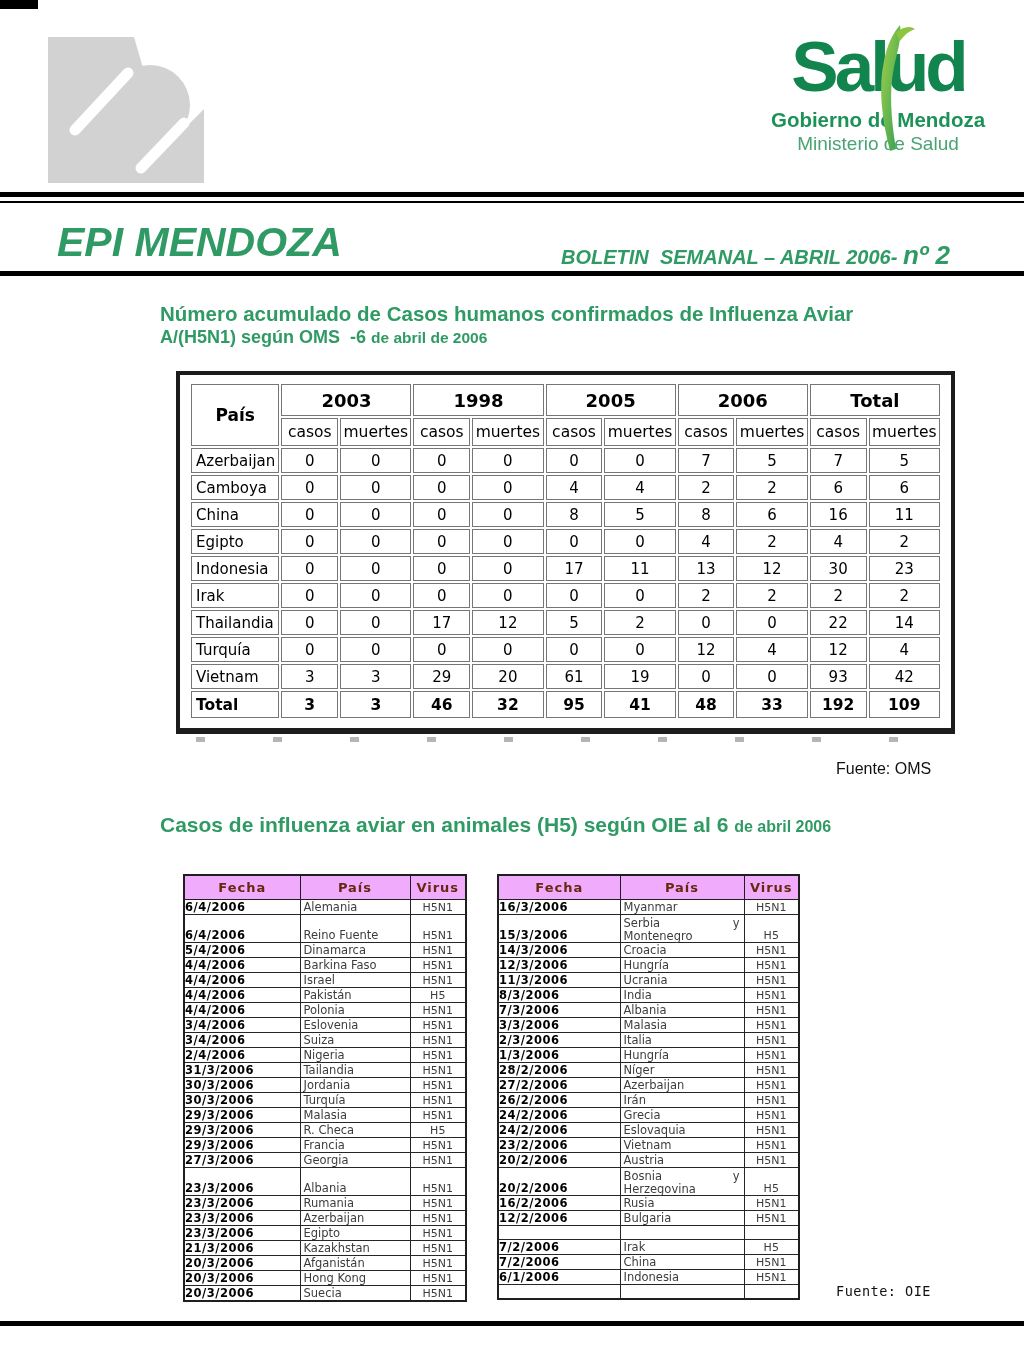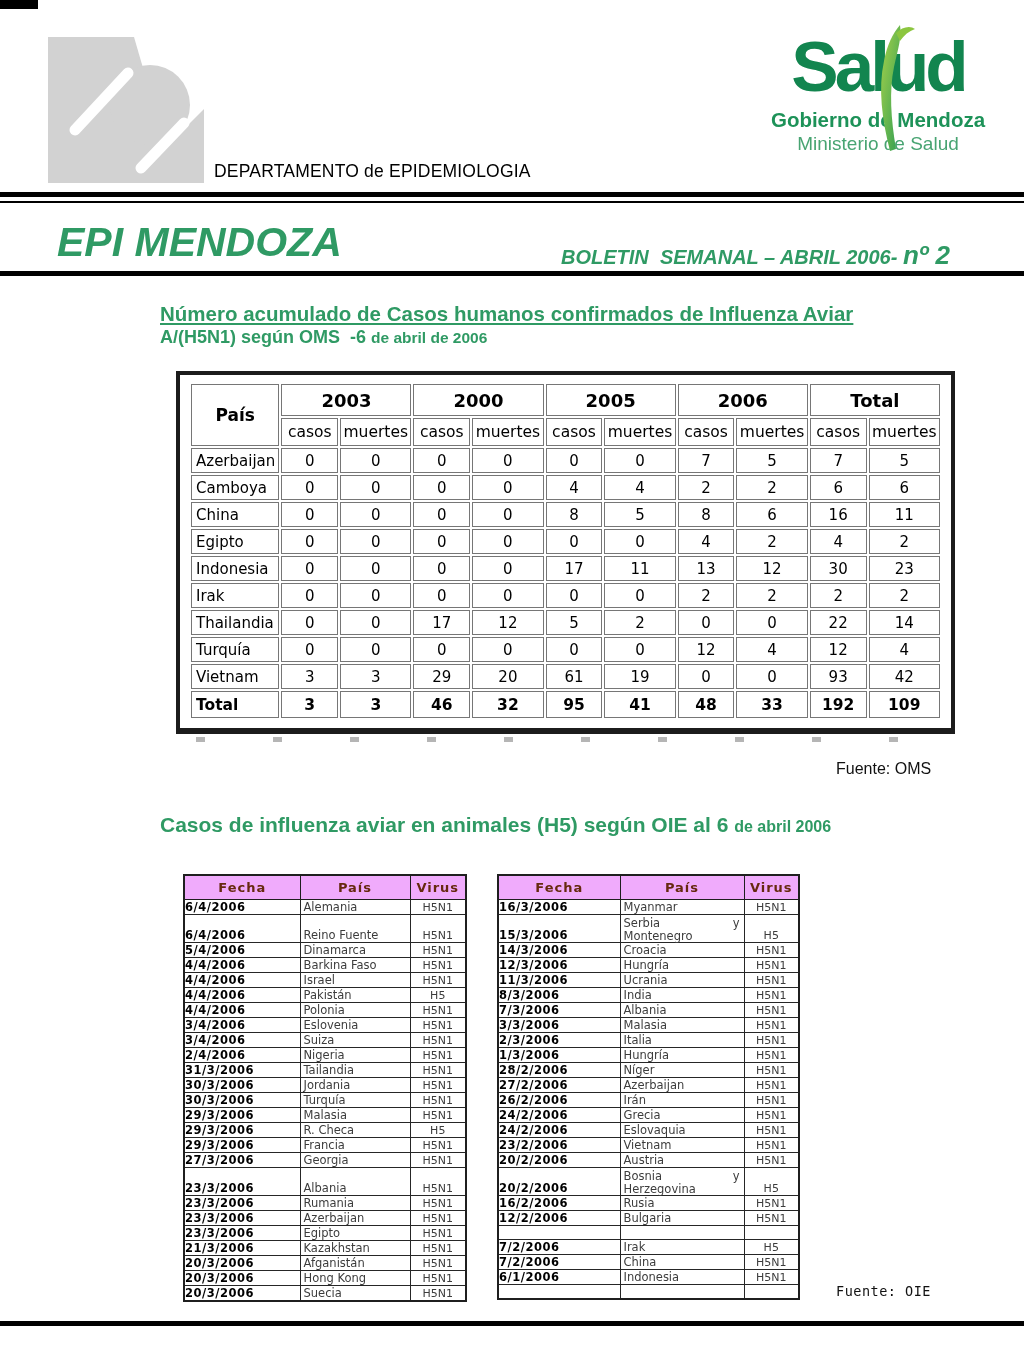--- a/index.html
+++ b/index.html
@@ -26,21 +26,21 @@
   .bar-c{top:271px;height:5px;}
   .bar-d{top:1321px;height:5px;}
 
   .epi{position:absolute;left:57px;top:219px;font-size:41px;font-weight:800;font-style:italic;
        color:#2f9a64;}
   .boletin{position:absolute;right:74px;top:240px;font-size:20px;font-weight:800;font-style:italic;
        color:#2f9a64;white-space:pre;margin-left:16px;}
   .boletin .no{font-size:26px;}
 
   .title1{position:absolute;left:160px;top:300px;color:#2f9a64;}
-  .title1 .l1{font-size:20.5px;font-weight:bold;line-height:27px;text-decoration:underline;}
+  .title1 .l1{font-size:20.5px;font-weight:bold;line-height:27px;}
   .title1 .l2b{font-size:18px;font-weight:bold;white-space:pre;}
   .title1 .l2s{font-size:15.5px;font-weight:bold;}
 
   
   .oms-frame{position:absolute;left:176px;top:371px;width:779px;box-sizing:border-box;
              border:4px solid #1c1c1c;border-bottom-width:6px;background:#fff;padding:7px 9px 8px 9px;}
   table.oms{width:100%;border-collapse:separate;border-spacing:2px;
             font-family:"DejaVu Sans",sans-serif;color:#000;}
   .oms th,.oms td{border:1px solid #767676;text-align:center;background:#fff;padding:0 2px;}
   .oms th.pais{font-size:17px;}
@@ -89,21 +89,20 @@
   <div class="logo-gray">
     <svg width="156" height="146" viewBox="0 0 156 146">
       <rect width="156" height="146" fill="#d2d2d2"></rect>
       <path d="M86 0 L156 0 L156 72 L118 110 Z" fill="#ffffff"></path>
       <circle cx="102" cy="68" r="40" fill="#d2d2d2"></circle>
       <line x1="27" y1="93" x2="80" y2="36" stroke="#ffffff" stroke-width="11" stroke-linecap="round"></line>
       <line x1="93" y1="131" x2="136" y2="86" stroke="#ffffff" stroke-width="11" stroke-linecap="round"></line>
     </svg>
   </div>
 
-  <div class="dept">DEPARTAMENTO de EPIDEMIOLOGIA</div>
 
   <div class="salud">
     <div class="salud-word">Salud</div>
     <svg class="salud-swoosh" viewBox="0 0 56 132">
       <defs>
         <linearGradient id="sg" x1="0" y1="0" x2="1" y2="1">
           <stop offset="0" stop-color="#a8d24a"></stop>
             <stop offset="1" stop-color="#2f9e53"></stop>
         </linearGradient>
       </defs>
@@ -139,21 +138,21 @@
           <col style="width:70px">
         <col style="width:56px">
           <col style="width:70px">
         <col style="width:56px">
           <col style="width:70px">
       </colgroup>
       <thead>
         <tr>
           <th class="pais" rowspan="2">País</th>
           <th class="year" colspan="2">2003</th>
-          <th class="year" colspan="2">2000</th>
+          <th class="year" colspan="2">1998</th>
           <th class="year" colspan="2">2005</th>
           <th class="year" colspan="2">2006</th>
           <th class="year" colspan="2">Total</th>
         </tr>
         <tr>
           <th class="sub">casos</th>
           <th class="sub">muertes</th>
           <th class="sub">casos</th>
           <th class="sub">muertes</th>
           <th class="sub">casos</th>

